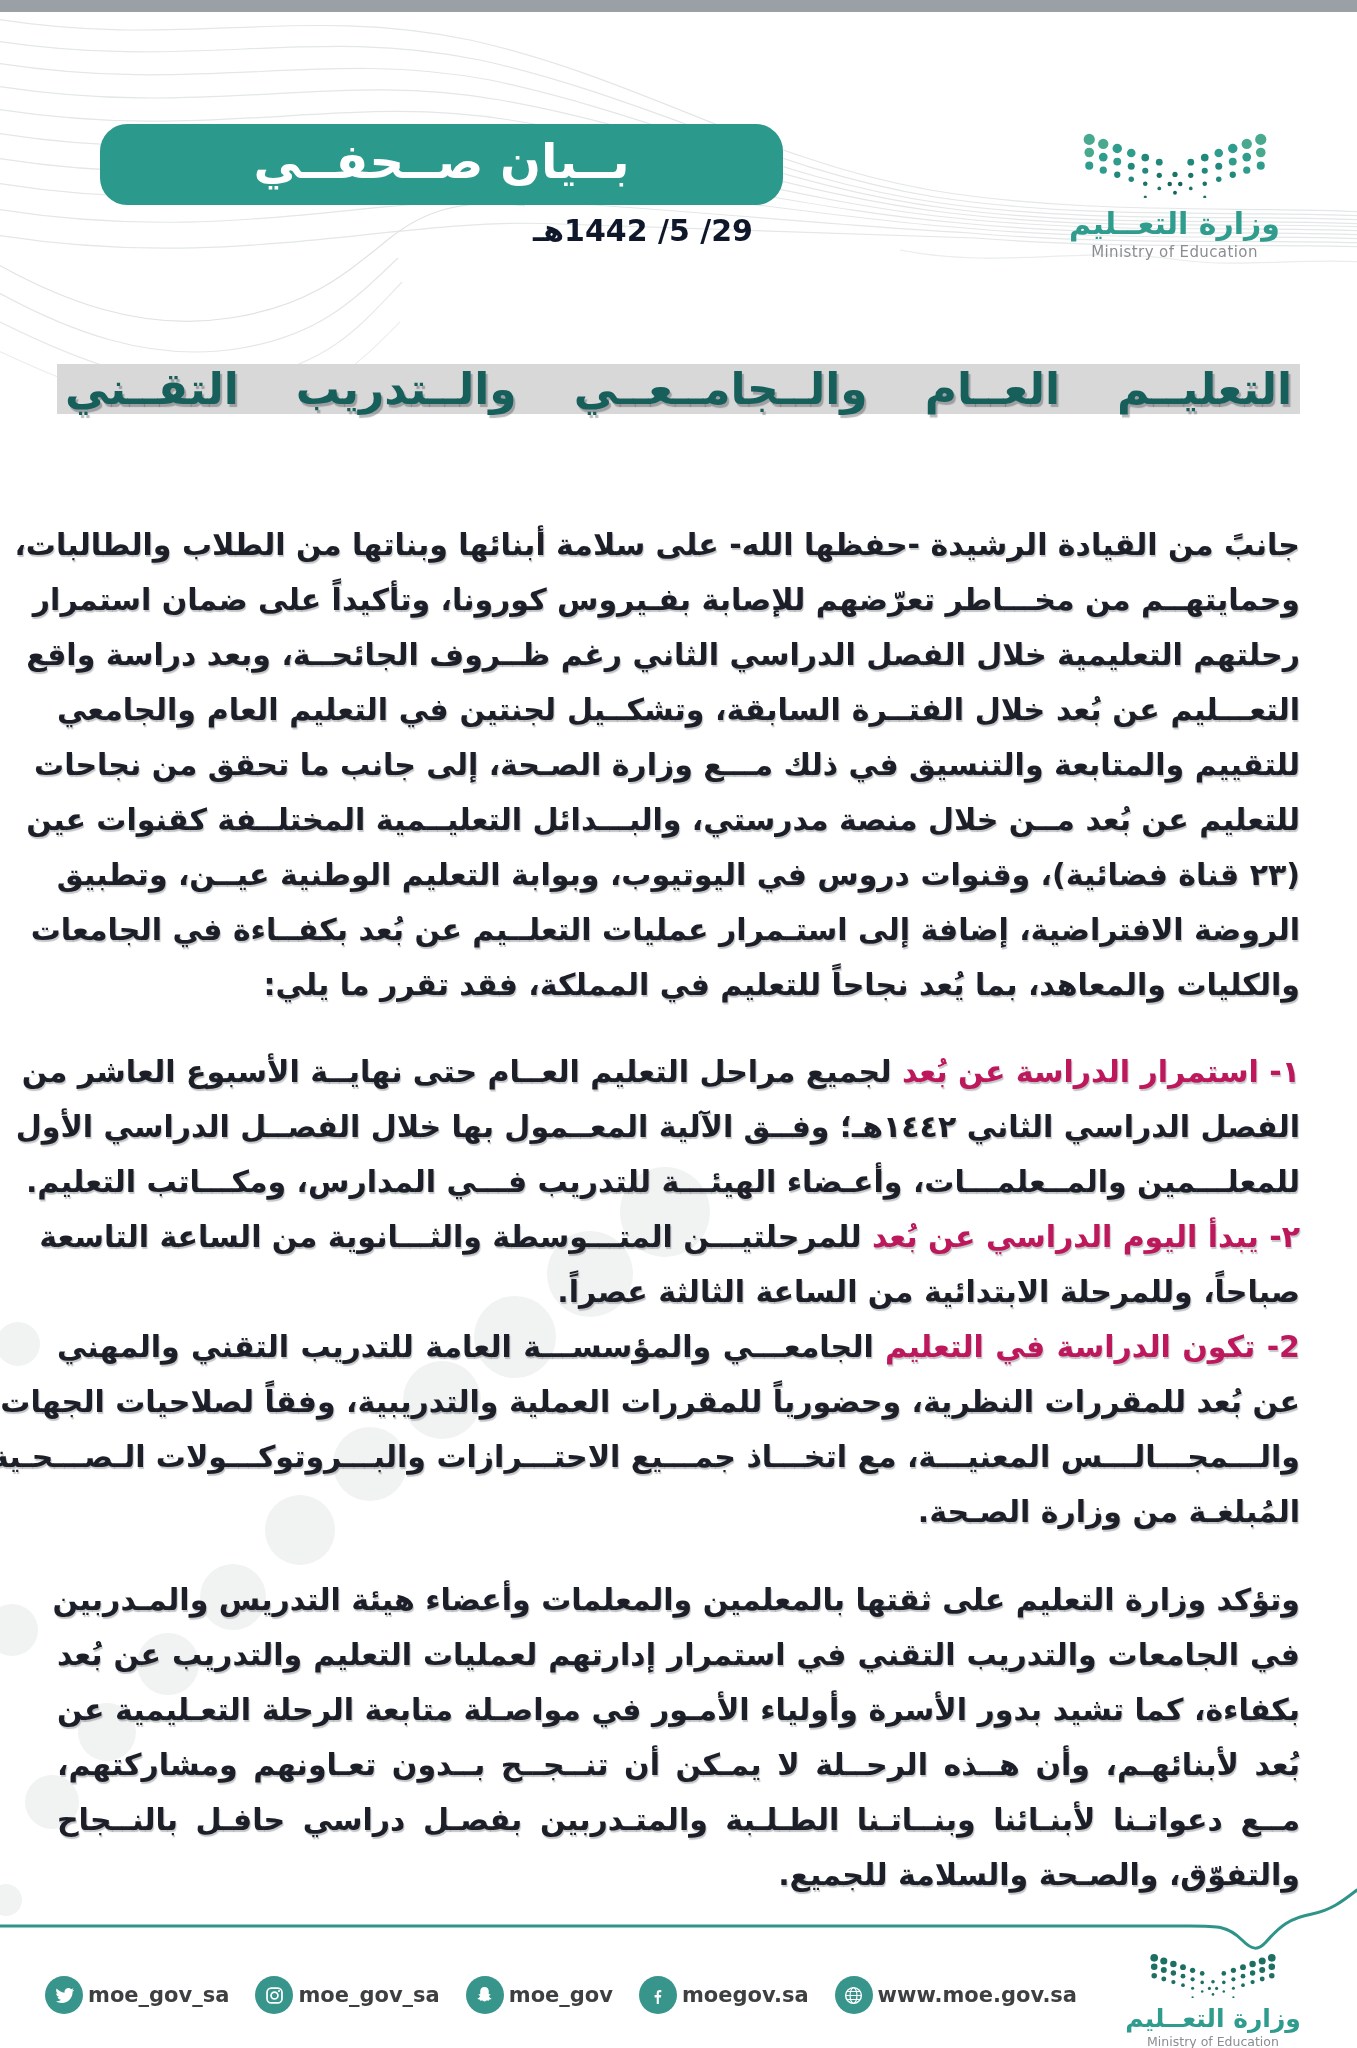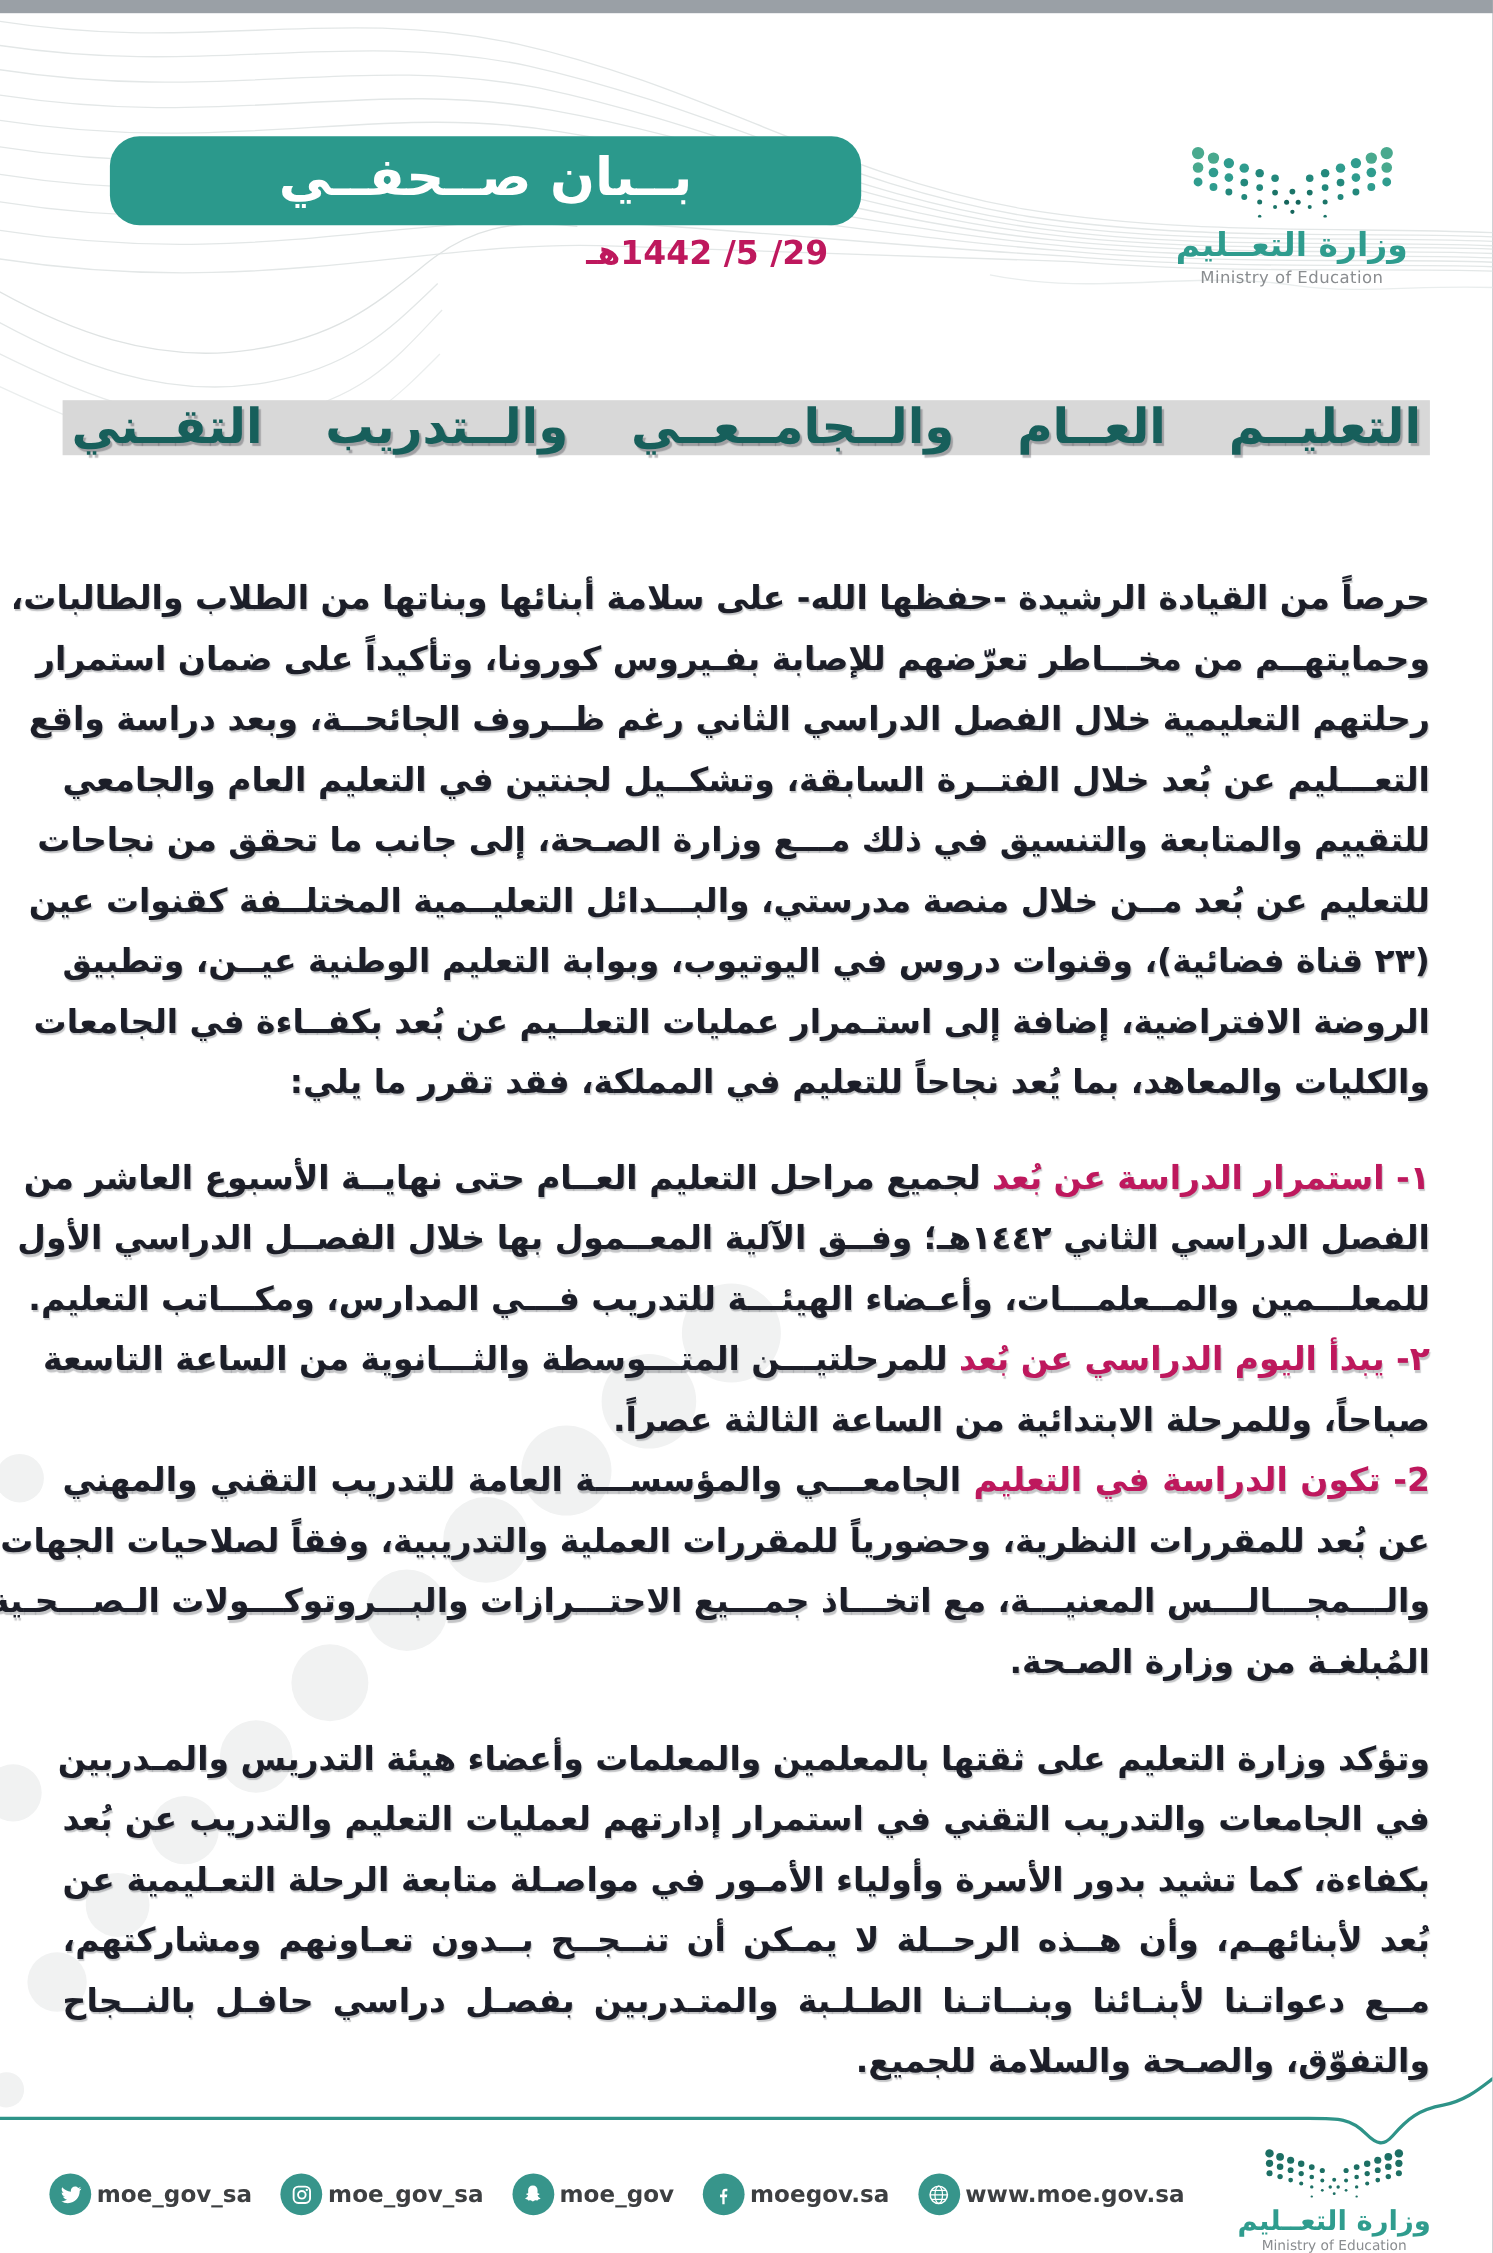--- a/index.html
+++ b/index.html
@@ -16,21 +16,21 @@
     position:absolute; left:100px; top:112px; width:683px; height:81px;
     background:#2b998c; border-radius:27px;
     display:flex; align-items:center; justify-content:center;
   }
   .banner-text{
     color:#ffffff; font-size:48px; font-weight:bold; line-height:1;
     padding-bottom:8px; letter-spacing:1px;
   }
   .date{
     position:absolute; top:201px; right:604px;
-    color:#be185d; font-size:30px; font-weight:bold; direction:rtl; white-space:nowrap;
+    color:#0f172a; font-size:30px; font-weight:bold; direction:rtl; white-space:nowrap;
   }
   .logo{position:absolute; text-align:center;}
   .logo.top{right:60px; top:116px; width:245px;}
   .logo .dots-svg{display:block; margin:0 auto;}
   .logo .ar{color:#2f9c8e; font-weight:bold;}
   .logo .en{color:#8a8d90; font-weight:normal;}
   .logo.top .ar{font-size:30px; margin-top:8px;}
   .logo.top .en{font-size:15px; margin-top:2px; letter-spacing:.4px;}
   .logo.bottom{right:38px; top:1938px; width:212px;}
   .logo.bottom .ar{font-size:25px; margin-top:6px;}
@@ -166,21 +166,21 @@
       </svg>
     <div class="ar">وزارة التعــليم</div>
     <div class="en">Ministry of Education</div>
   </div>
 
   <div class="title z1">
     <div class="title-line">التعليــم العــام والــجامــعــي والــتدريب التقــني</div>
   </div>
 
   <div class="content z1">
-    <div class="bl j">حرصاً من القيادة الرشيدة -حفظها الله- على سلامة أبنائها وبناتها من الطلاب والطالبات،</div>
+    <div class="bl j">جانبً من القيادة الرشيدة -حفظها الله- على سلامة أبنائها وبناتها من الطلاب والطالبات،</div>
     <div class="bl j">وحمايتهــم من مخـــاطر تعرّضهم للإصابة بفـيروس كورونا، وتأكيداً على ضمان استمرار</div>
     <div class="bl j">رحلتهم التعليمية خلال الفصل الدراسي الثاني رغم ظــروف الجائحــة، وبعد دراسة واقع</div>
     <div class="bl j">التعـــليم عن بُعد خلال الفتــرة السابقة، وتشكــيل لجنتين في التعليم العام والجامعي</div>
     <div class="bl j">للتقييم والمتابعة والتنسيق في ذلك مـــع وزارة الصـحة، إلى جانب ما تحقق من نجاحات</div>
     <div class="bl j">للتعليم عن بُعد مــن خلال منصة مدرستي، والبـــدائل التعليــمية المختلــفة كقنوات عين</div>
     <div class="bl j">(٢٣ قناة فضائية)، وقنوات دروس في اليوتيوب، وبوابة التعليم الوطنية عيــن، وتطبيق</div>
     <div class="bl j">الروضة الافتراضية، إضافة إلى استـمرار عمليات التعلــيم عن بُعد بكفــاءة في الجامعات</div>
     <div class="bl">والكليات والمعاهد، بما يُعد نجاحاً للتعليم في المملكة، فقد تقرر ما يلي:</div>
 
     <div class="bl j gap1">

